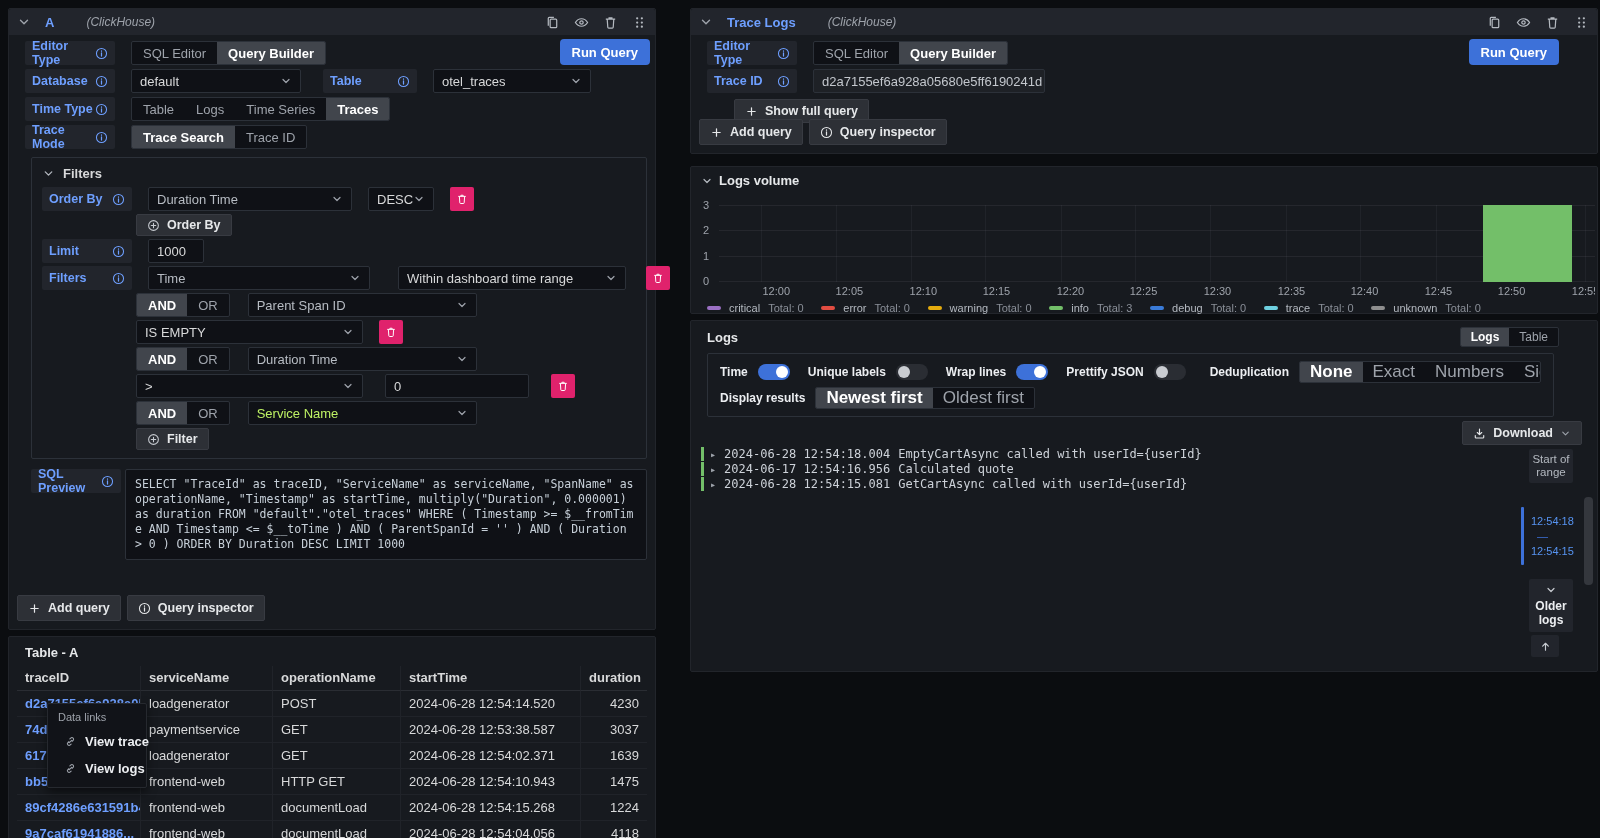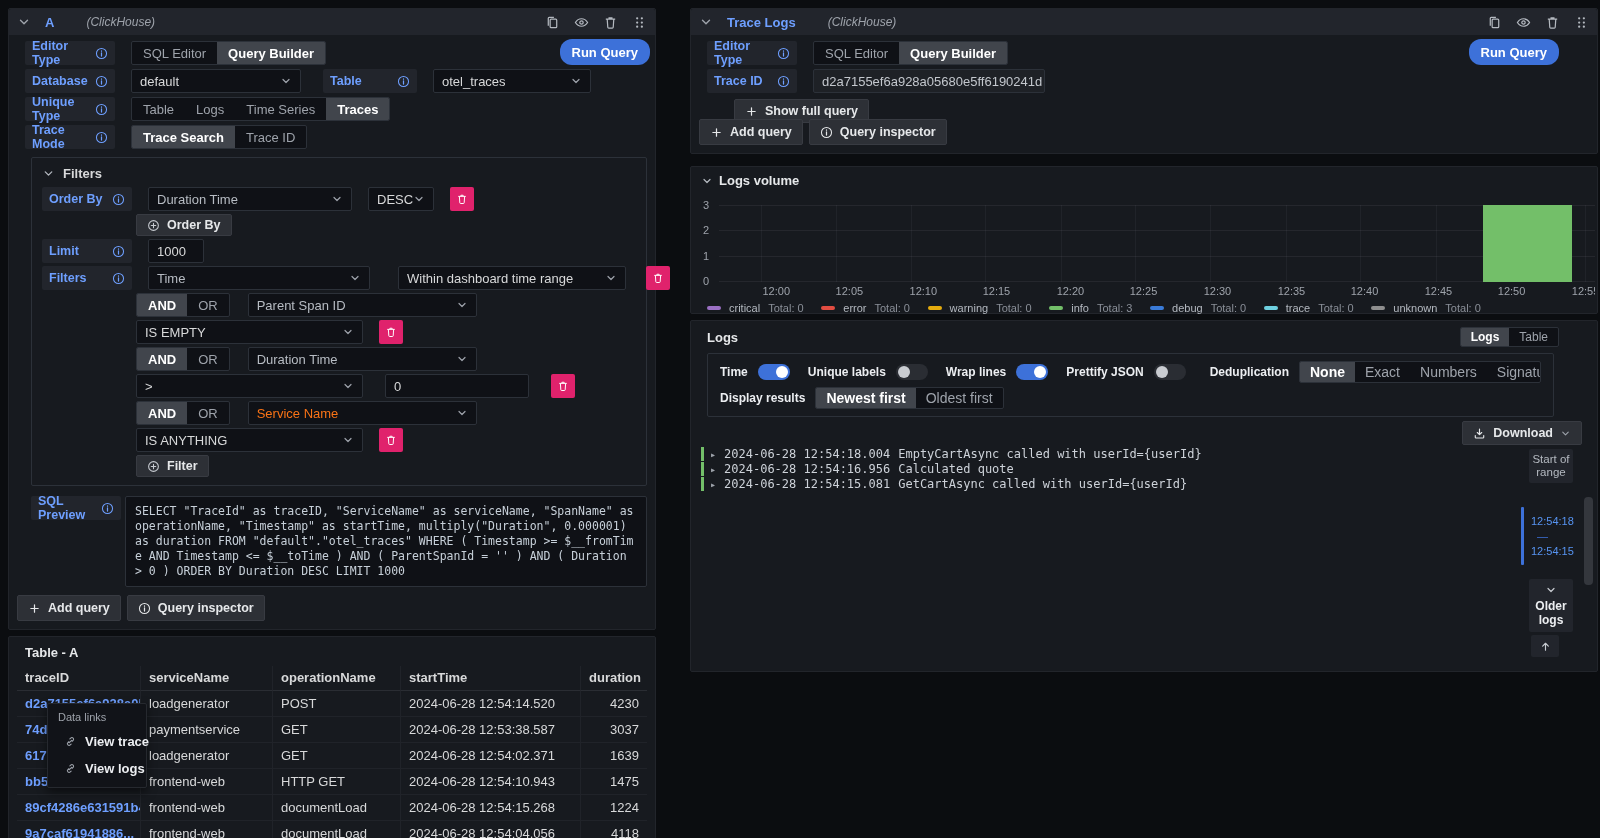--- a/index.html
+++ b/index.html
@@ -12,21 +12,21 @@
   .icon{display:inline-flex;align-items:center;justify-content:center;}
   .icon svg{display:block;}
   .chip{display:flex;align-items:center;justify-content:space-between;background:#22252c;color:#6e9fff;font-size:12.5px;font-weight:600;padding:0 7px;height:24px;border-radius:2px;width:90px;box-sizing:border-box;flex:none;}
   .sel{background:#0f1116;border:1px solid #2c3139;height:24px;display:flex;align-items:center;justify-content:space-between;padding:0 8px;color:#d8d9da;font-size:13px;border-radius:2px;box-sizing:border-box;flex:none;cursor:pointer;}
   .inp{background:#0f1116;border:1px solid #2c3139;height:24px;display:flex;align-items:center;padding:0 8px;color:#d8d9da;font-size:13px;border-radius:2px;box-sizing:border-box;flex:none;}
   .seg-group{display:flex;border:1px solid #2c3139;background:#0f1116;height:24px;border-radius:2px;box-sizing:border-box;flex:none;overflow:hidden;}
   .seg{padding:0 11px;display:flex;align-items:center;color:#9ea3ab;font-size:13px;font-weight:500;cursor:pointer;white-space:nowrap;}
   .seg.active{background:#41454c;color:#fff;font-weight:600;}
   .trash-btn{width:24px;height:24px;background:#e0226c;border-radius:2px;display:flex;align-items:center;justify-content:center;flex:none;cursor:pointer;}
   .ghost-btn{height:24px;background:#2d3036;border:1px solid #383b42;display:inline-flex;align-items:center;gap:7px;padding:0 10px;color:#e6e8ea;font-size:12.5px;font-weight:600;border-radius:2px;box-sizing:border-box;cursor:pointer;white-space:nowrap;}
-  .primary-btn{height:26px;background:#3d71d9;display:inline-flex;align-items:center;padding:0 12px;color:#fff;font-size:13px;font-weight:600;border-radius:12px;cursor:pointer;}
+  .primary-btn{height:26px;background:#3d71d9;display:inline-flex;align-items:center;padding:0 12px;color:#fff;font-size:13px;font-weight:600;border-radius:4px;cursor:pointer;}
   .row{display:flex;align-items:center;gap:16px;margin-bottom:4px;}
   .section-box{border:1px solid #2c3139;border-radius:2px;box-sizing:border-box;}
   .sec-head{display:flex;align-items:center;gap:8px;color:#d8d9da;font-size:13px;font-weight:600;}
   .code{background:#0f1116;border:1px solid #2c3139;border-radius:2px;color:#c7d0d9;font-family:"DejaVu Sans Mono",monospace;font-size:11.5px;line-height:15px;padding:7px 9px;white-space:pre-wrap;word-break:break-all;box-sizing:border-box;}
   
   .tbl{display:grid;grid-template-columns:124px 132px 128px 180px 1fr;}
   .tbl .c{padding:0 8px;border-right:1px solid #202329;border-bottom:1px solid #202329;line-height:25px;height:25px;white-space:nowrap;overflow:hidden;font-size:13px;}
   .tbl .h{font-weight:700;color:#d8d9da;line-height:24px;height:24px;border-bottom:1px solid #2a2d33;}
   .tbl .link{color:#6e9fff;font-weight:600;cursor:pointer;}
   .tbl .num{text-align:right;}
@@ -42,21 +42,21 @@
   .leg-name{color:#b4b9c0;font-size:11px;}
   .leg-total{color:#8a8f98;font-size:11px;}
   
   .tglrow{display:flex;align-items:center;gap:10px;}
   .tgl-label{color:#eceef1;font-size:12px;font-weight:600;white-space:nowrap;}
   .switch{width:32px;height:16px;border-radius:9px;background:#2a2d33;position:relative;flex:none;cursor:pointer;}
   .switch .knob{position:absolute;top:2px;left:2px;width:12px;height:12px;border-radius:50%;background:#c9ccd1;}
   .switch.on{background:#3d71d9;}
   .switch.on .knob{left:18px;background:#fff;}
   .mini-seg{display:flex;border:1px solid #2c3139;background:#0f1116;height:22px;border-radius:2px;box-sizing:border-box;overflow:hidden;}
-  .mini-seg .seg{font-size:14px;padding:0 10px;}
+  .mini-seg .seg{font-size:17px;padding:0 10px;}
   .log-line{display:flex;align-items:center;height:14px;margin-bottom:1px;font-family:"DejaVu Sans Mono",monospace;font-size:12px;color:#cdd2d9;white-space:nowrap;}
   .log-bar{width:3px;align-self:stretch;background:#73bf69;margin-right:6px;flex:none;}
   .log-chev{color:#9ea3ab;margin-right:8px;font-size:10px;}
   .rail-box{position:absolute;background:#22252c;color:#c7cbd1;text-align:center;border-radius:2px;box-sizing:border-box;}
 </style>
 </head>
 <body>
 
 <svg width="0" height="0" style="position:absolute">
   <defs>
@@ -190,21 +190,21 @@
             <span class="icon" style="color:#9ea3ab">
               <svg width="12" height="12" viewBox="0 0 16 16">
                 <use href="#i-chevdown"></use>
               </svg>
             </span>
           </div>
       </div>
 
       <div class="row">
         <div class="chip">
-            <span>Unique Type</span>
+            <span>Time Type</span>
             <span class="icon" style="color:#6e9fff">
               <svg width="13" height="13" viewBox="0 0 16 16">
                 <use href="#i-info"></use>
               </svg>
             </span>
           </div>
         <div class="seg-group">
           <span class="seg">Table</span>
           <span class="seg">Logs</span>
           <span class="seg">Time Series</span>
@@ -397,41 +397,24 @@
               </span>
             </div>
         </div>
 
         <div class="row" style="margin:0 0 3px 94px;">
           <div class="seg-group">
             <span class="seg active">AND</span>
             <span class="seg">OR</span>
           </div>
           <div class="sel" style="width:229px;margin-left:2px;">
-              <span style="color:#f97316">Service Name</span>
+              <span style="color:#bef264">Service Name</span>
               <span class="icon" style="color:#9ea3ab">
                 <svg width="12" height="12" viewBox="0 0 16 16">
                   <use href="#i-chevdown"></use>
-                </svg>
-              </span>
-            </div>
-        </div>
-        <div class="row" style="margin:0 0 3px 94px;">
-          <div class="sel" style="width:227px;">
-              <span>IS ANYTHING</span>
-              <span class="icon" style="color:#9ea3ab">
-                <svg width="12" height="12" viewBox="0 0 16 16">
-                  <use href="#i-chevdown"></use>
-                </svg>
-              </span>
-            </div>
-          <div class="trash-btn">
-              <span class="icon" style="color:#fff">
-                <svg width="12" height="12" viewBox="0 0 16 16">
-                  <use href="#i-trash"></use>
                 </svg>
               </span>
             </div>
         </div>
 
         <div class="row" style="margin:0 0 0 94px;">
           <div class="ghost-btn" style="height:22px;">
               <span class="icon" style="color:#c7cbd1">
                 <svg width="13" height="13" viewBox="0 0 16 16">
                   <use href="#i-circleplus"></use>
@@ -785,21 +768,21 @@
       <div class="log-line">
         <span class="log-bar"></span>
         <span class="log-chev">▸</span>
         <span>2024-06-28 12:54:18.004</span>
           <span style="width:8px;display:inline-block"></span>
         <span>EmptyCartAsync called with userId={userId}</span>
       </div>
       <div class="log-line">
         <span class="log-bar"></span>
         <span class="log-chev">▸</span>
-        <span>2024-06-28 12:54:16.956</span>
+        <span>2024-06-17 12:54:16.956</span>
           <span style="width:8px;display:inline-block"></span>
         <span>Calculated quote</span>
       </div>
       <div class="log-line">
         <span class="log-bar"></span>
         <span class="log-chev">▸</span>
         <span>2024-06-28 12:54:15.081</span>
           <span style="width:8px;display:inline-block"></span>
         <span>GetCartAsync called with userId={userId}</span>
       </div>

